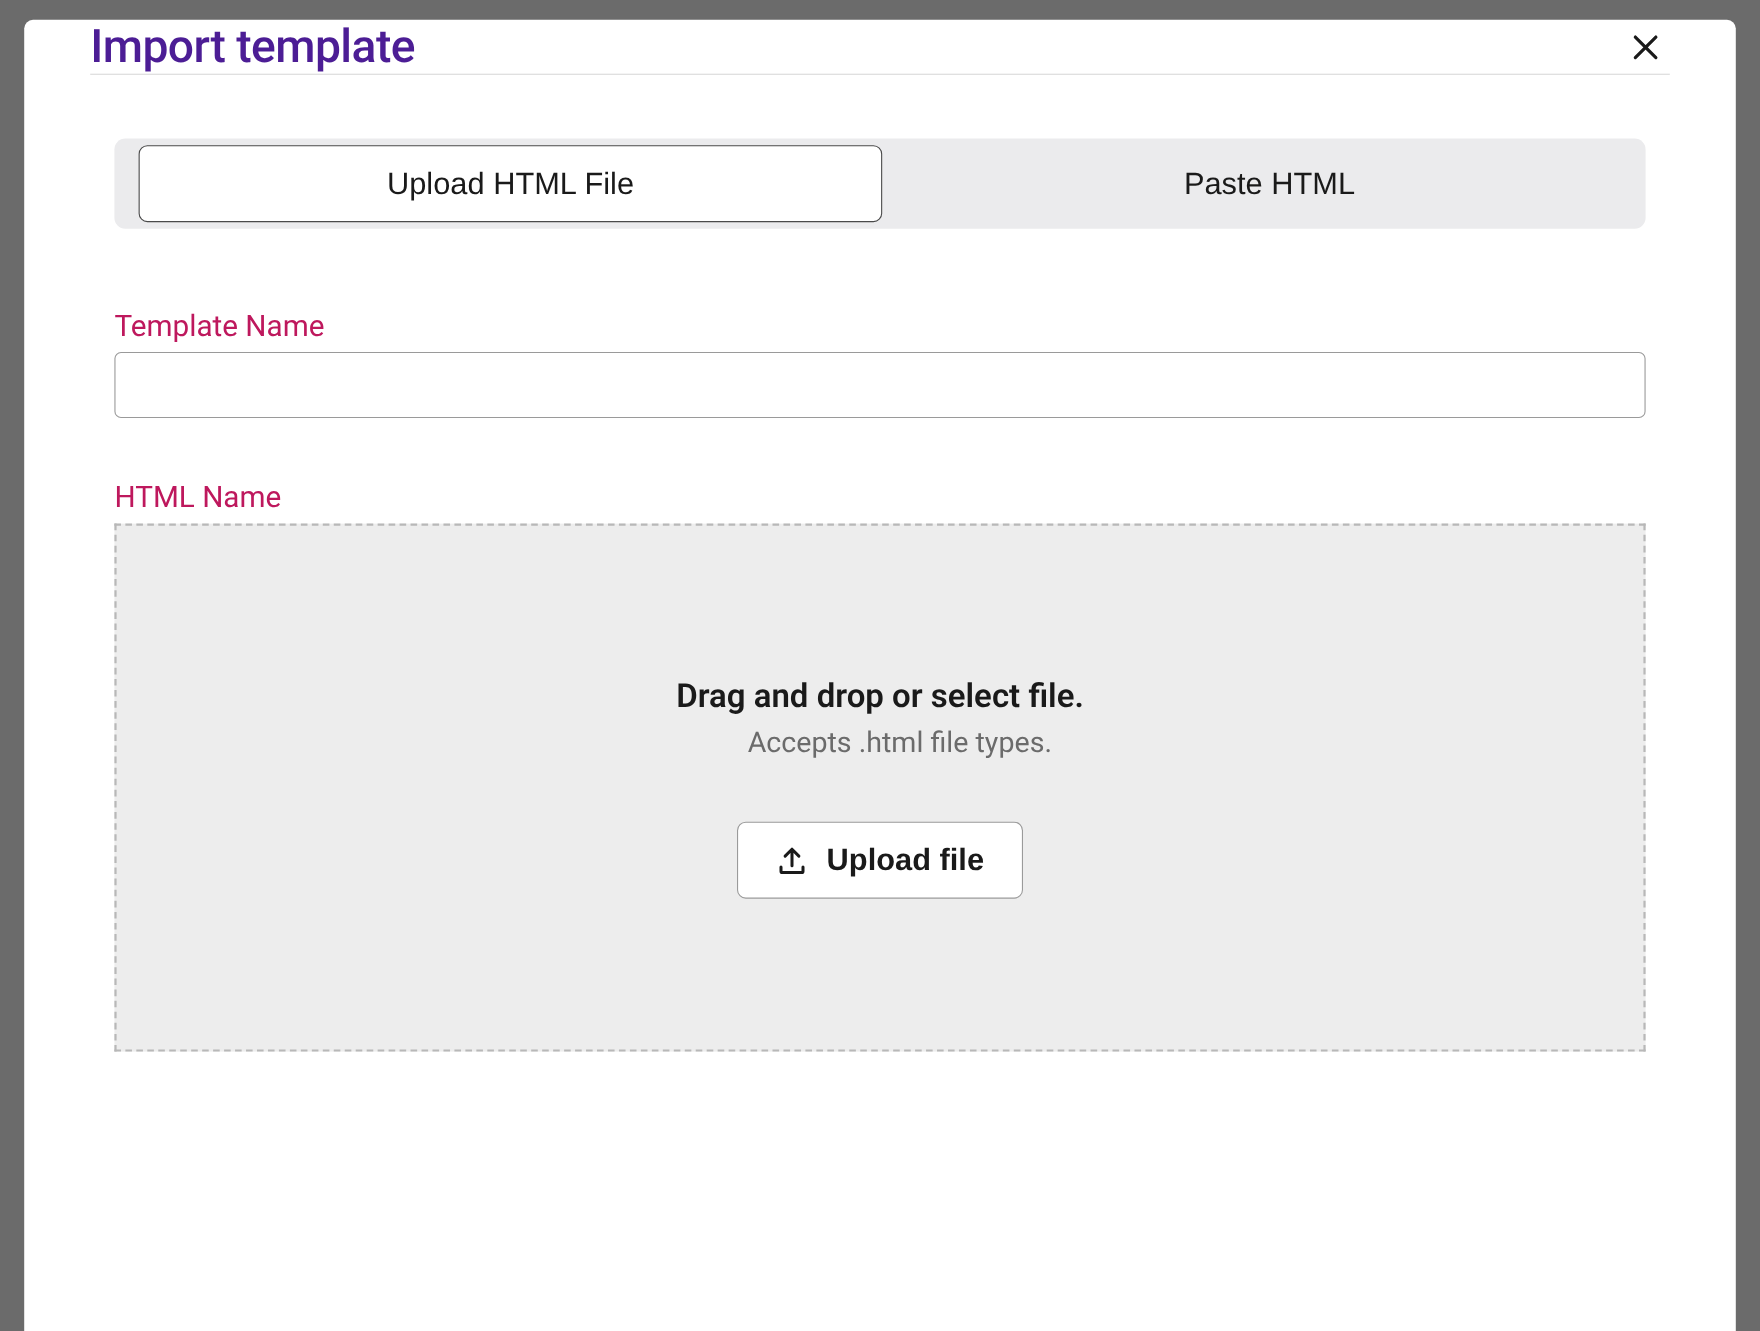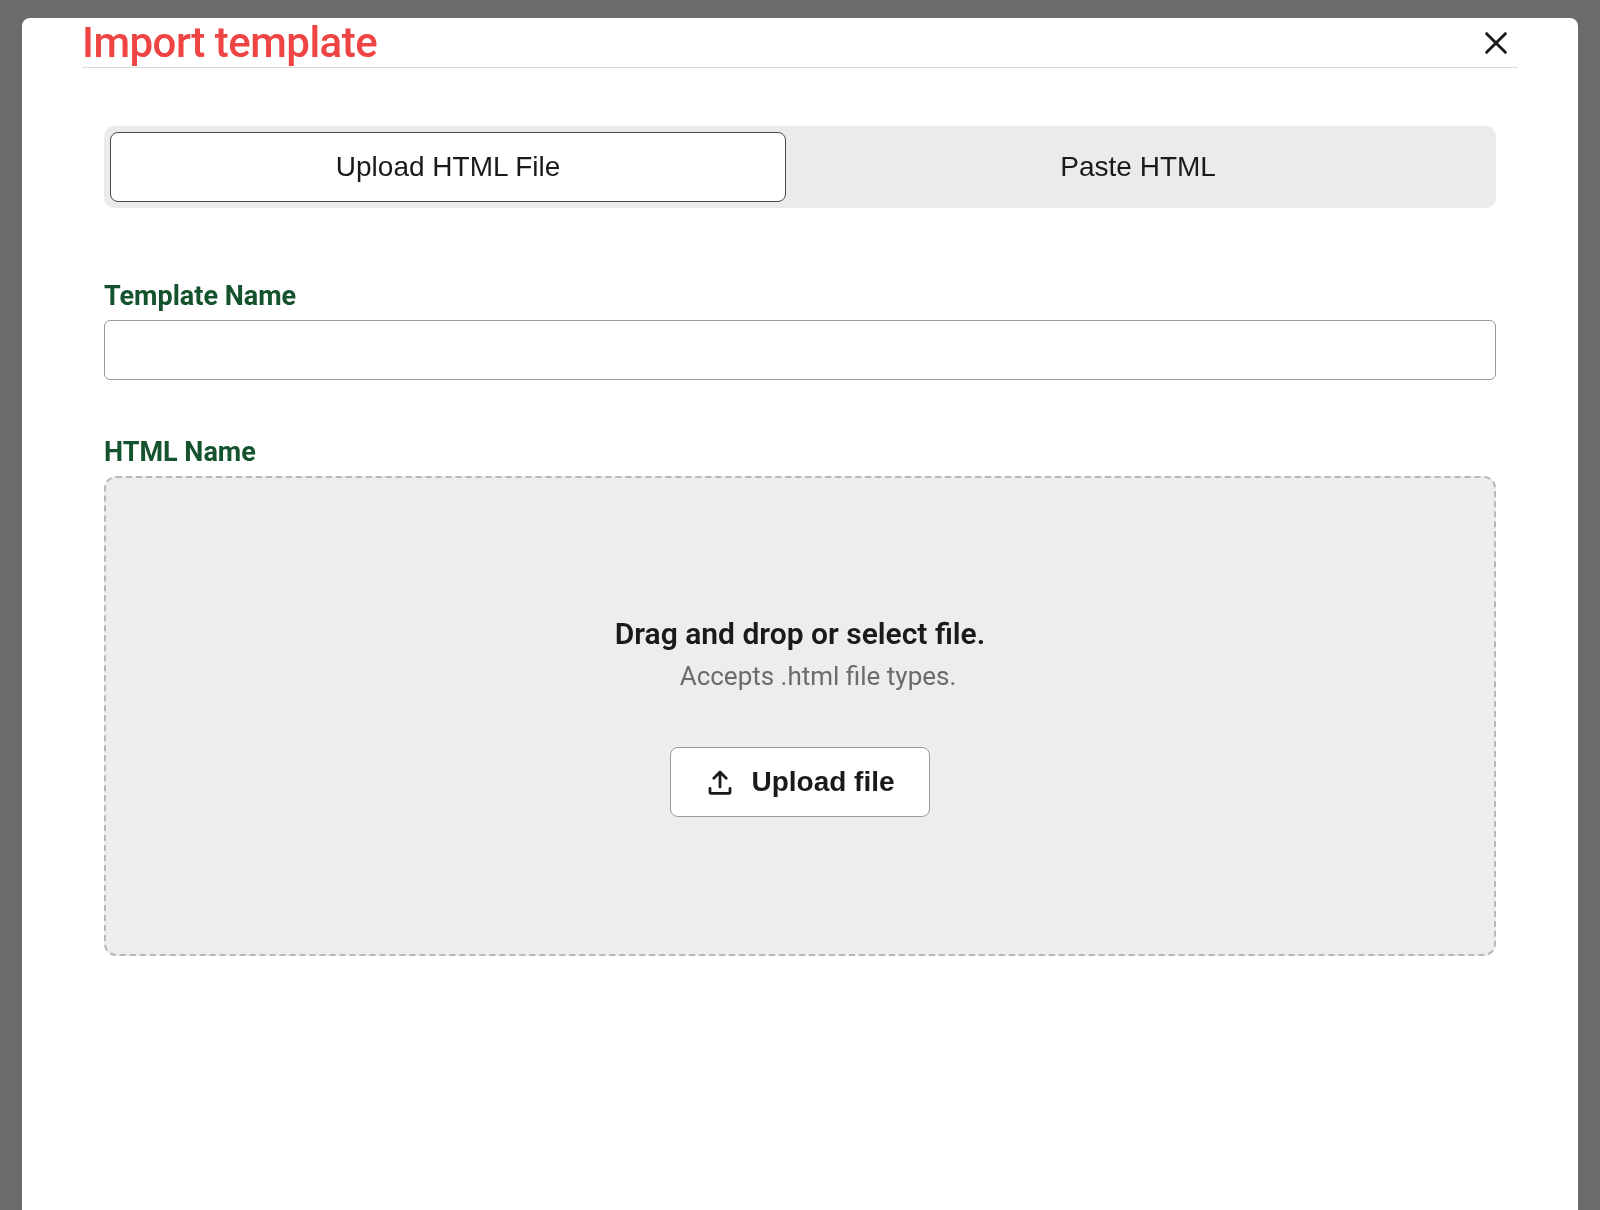--- a/index.html
+++ b/index.html
@@ -42,21 +42,21 @@
     
     .divider-line {
       height: 1px;
       background: #d9d9d9;
       margin: 0 60px;
     }
     
     .modal-title {
       font-size: 42px;
       font-weight: 500;
-      color: #ef4444;
+      color: #4c1d95;
       letter-spacing: -0.5px;
     }
     
     .close-btn {
       background: none;
       border: none;
       cursor: pointer;
       padding: 8px;
       display: flex;
       align-items: center;
@@ -86,41 +86,42 @@
       flex: 1;
       text-align: center;
       padding: 18px 24px;
       font-size: 28px;
       font-weight: 400;
       color: #1a1a1a;
       border-radius: 8px;
       cursor: pointer;
       background: transparent;
       border: none;
+      margin-left: 16px;
     }
     
     .tab.active {
       background: #ffffff;
       border: 1.5px solid #4a4a4a;
       font-weight: 400;
     }
     
     .tab:first-child.active {
       flex: 0 0 auto;
       width: 49%;
     }
     
     .form-section {
       margin-bottom: 56px;
     }
     
     .field-label {
       font-size: 27px;
-      font-weight: 700;
-      color: #14532d;
+      font-weight: 400;
+      color: #be185d;
       margin-bottom: 8px;
     }
     
     .field-help {
       font-size: 24px;
       font-weight: 400;
       color: #3a3a3a;
       margin-bottom: 18px;
     }
     
@@ -131,21 +132,21 @@
       border-radius: 6px;
       padding: 14px 16px;
       font-size: 22px;
       background: #ffffff;
     }
     
     .dropzone {
       width: 100%;
       min-height: 480px;
       border: 2px dashed #b8b8b8;
-      border-radius: 12px;
+      border-radius: 0;
       background: #ededed;
       display: flex;
       flex-direction: column;
       align-items: center;
       justify-content: center;
       padding: 40px;
     }
     
     .dropzone-title {
       font-size: 30px;

